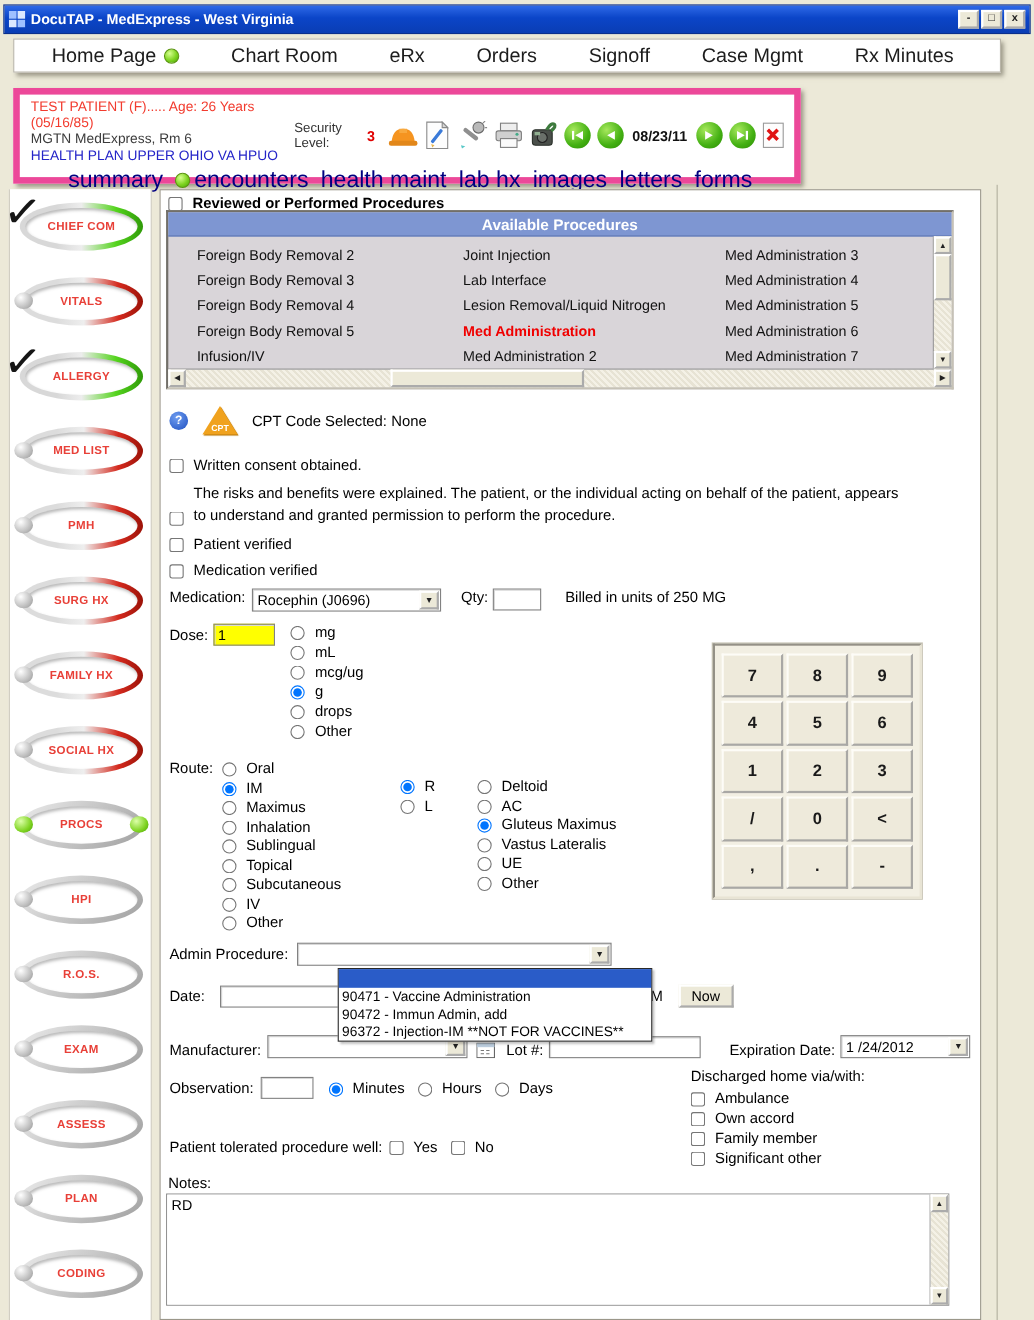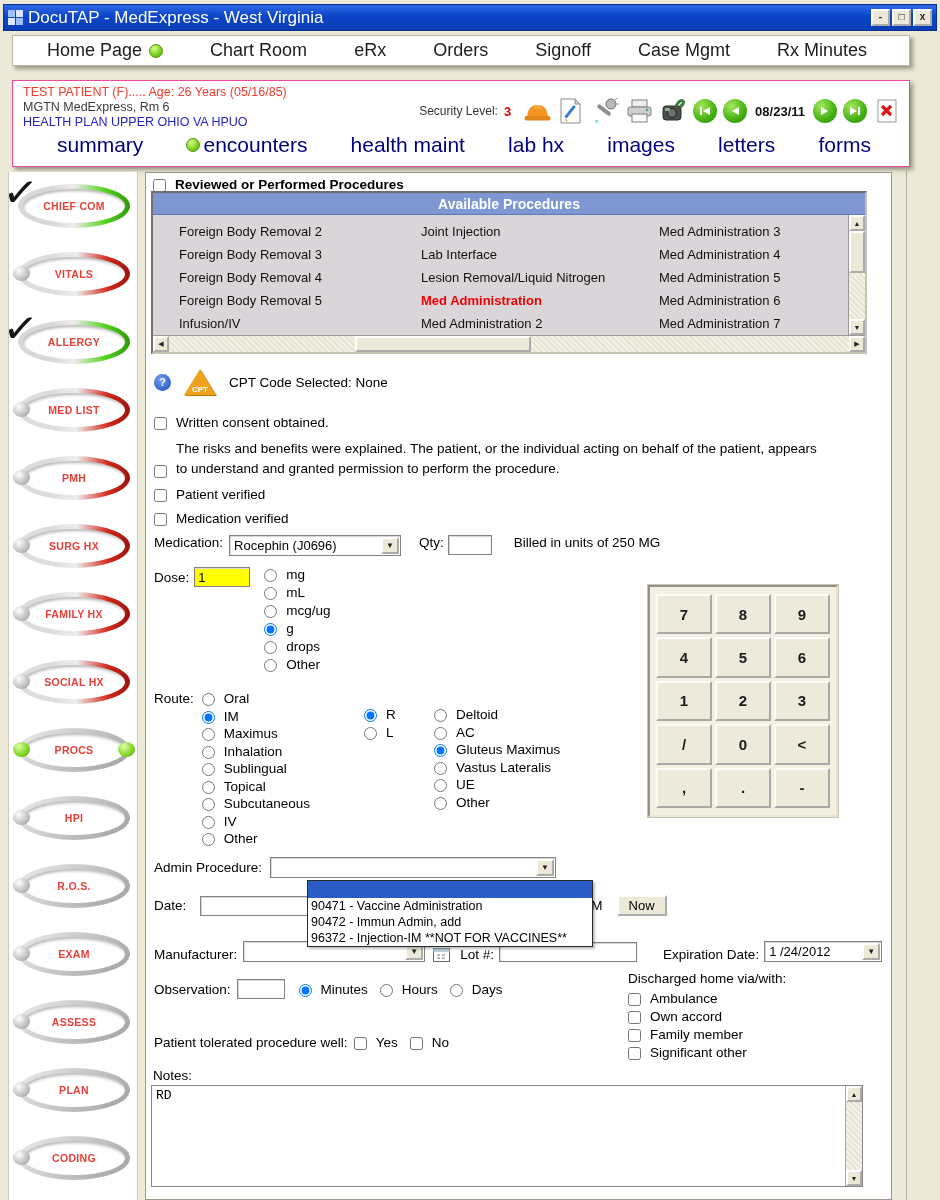--- a/index.html
+++ b/index.html
@@ -5,35 +5,35 @@
   *{box-sizing:border-box;margin:0;padding:0}
   html,body{width:940px;font-family:"Liberation Sans","DejaVu Sans",sans-serif}
   body{background:#ece9d8}
   .page{position:relative;width:940px;height:1200px;background:#ece9d8;overflow:hidden}
 
   
   .titlebar{position:absolute;left:3px;top:4px;right:3px;height:27px;
     background:linear-gradient(#2f6ae8,#0b45c8 45%,#0a3db4);border:1px solid #0a2f8c;
     display:flex;align-items:center;padding:0 4px;color:#fff}
   .app-icon{width:15px;height:15px;margin-right:5px}
-  .tb-title{font-size:17px;font-weight:normal;flex:1;white-space:nowrap}
+  .tb-title{font-size:13px;font-weight:bold;flex:1;white-space:nowrap}
   .wbtn{width:19px;height:17px;margin-left:2px;background:#ece9d8;border:2px outset #fff;
     font:bold 10px/12px "Liberation Sans",sans-serif;color:#222;text-align:center;cursor:pointer}
 
   
   .menubar{position:absolute;left:12px;top:35px;width:898px;height:31px;background:#fff;
     border:1px solid #b9b5a8;box-shadow:3px 3px 4px rgba(90,85,70,.55);
     display:flex;align-items:center;justify-content:space-between;padding:0 42px 0 34px}
   .menu-item{font-size:18px;color:#1c1c1c;cursor:pointer;white-space:nowrap;display:flex;align-items:center;gap:7px}
   .dot{display:inline-block;width:14px;height:14px;border-radius:50%;
     background:radial-gradient(circle at 35% 30%,#d6ff8e,#7ed321 55%,#47a30a);border:1px solid #5a9410}
 
   
-  .phead{position:absolute;left:12px;top:80px;width:898px;height:87px;background:#fff;
-    border:1px solid #ec4899;box-shadow:3px 3px 4px rgba(90,85,70,.55);padding:4px 8px 2px 10px}
+  .phead{position:absolute;left:12px;top:80px;width:716px;height:87px;background:#fff;
+    border:6px solid #ec4899;box-shadow:3px 3px 4px rgba(90,85,70,.55);padding:4px 8px 2px 10px}
   .phead-top{display:flex}
   .pinfo{width:330px}
   .pline1{color:#f23b2e;font-size:12.5px;margin-bottom:1px}
   .pline2{color:#3c3c3c;font-size:12.5px;margin-bottom:1px}
   .pline3{color:#2424c8;font-size:12.5px}
   .ptools{flex:1;display:flex;align-items:center;justify-content:flex-end;gap:6px;padding-top:8px}
   .sec-label{font-size:12px;color:#333}
   .sec-val{font-size:13px;color:#e00000;font-weight:bold;margin-right:6px}
   .tool{width:28px;height:26px;display:flex;align-items:center;justify-content:center;cursor:pointer}
   .gbtn{width:24px;height:24px;border-radius:50%;flex:0 0 auto;cursor:pointer;
@@ -117,21 +117,21 @@
 
   
   .droplist{position:absolute;left:161px;top:707px;width:286px;background:#fff;border:1px solid #2a2a2a;
     z-index:30;box-shadow:2px 2px 2px rgba(0,0,0,.25)}
   .dl-blank{height:17px;background:#2a5cc8;cursor:pointer}
   .dl-opt{height:16px;line-height:16px;font-size:12.5px;color:#000;padding-left:3px;cursor:pointer;white-space:nowrap}
 
   
   .notes-wrap{position:absolute;left:5px;top:912px;width:712px;height:102px;border:1px solid #888}
   .notes-ta{position:absolute;inset:0;border:none;resize:none;font-size:13px;padding:2px 20px 2px 4px;
-    font-family:Liberation Mono, monospace;outline:none}
+    font-family:Liberation Sans, sans-serif;outline:none}
   .notes-vs{position:absolute;right:0;top:0;bottom:0;width:17px;display:flex;flex-direction:column;
     background:repeating-linear-gradient(45deg,#f4f1e6 0 2px,#e7e3d4 2px 4px);border-left:1px solid #aaa}
   .nsp{flex:1}
 
   .abs{position:absolute}
   .cal{width:17px;height:15px;cursor:pointer}
 </style>
 </head>
 <body>
 

